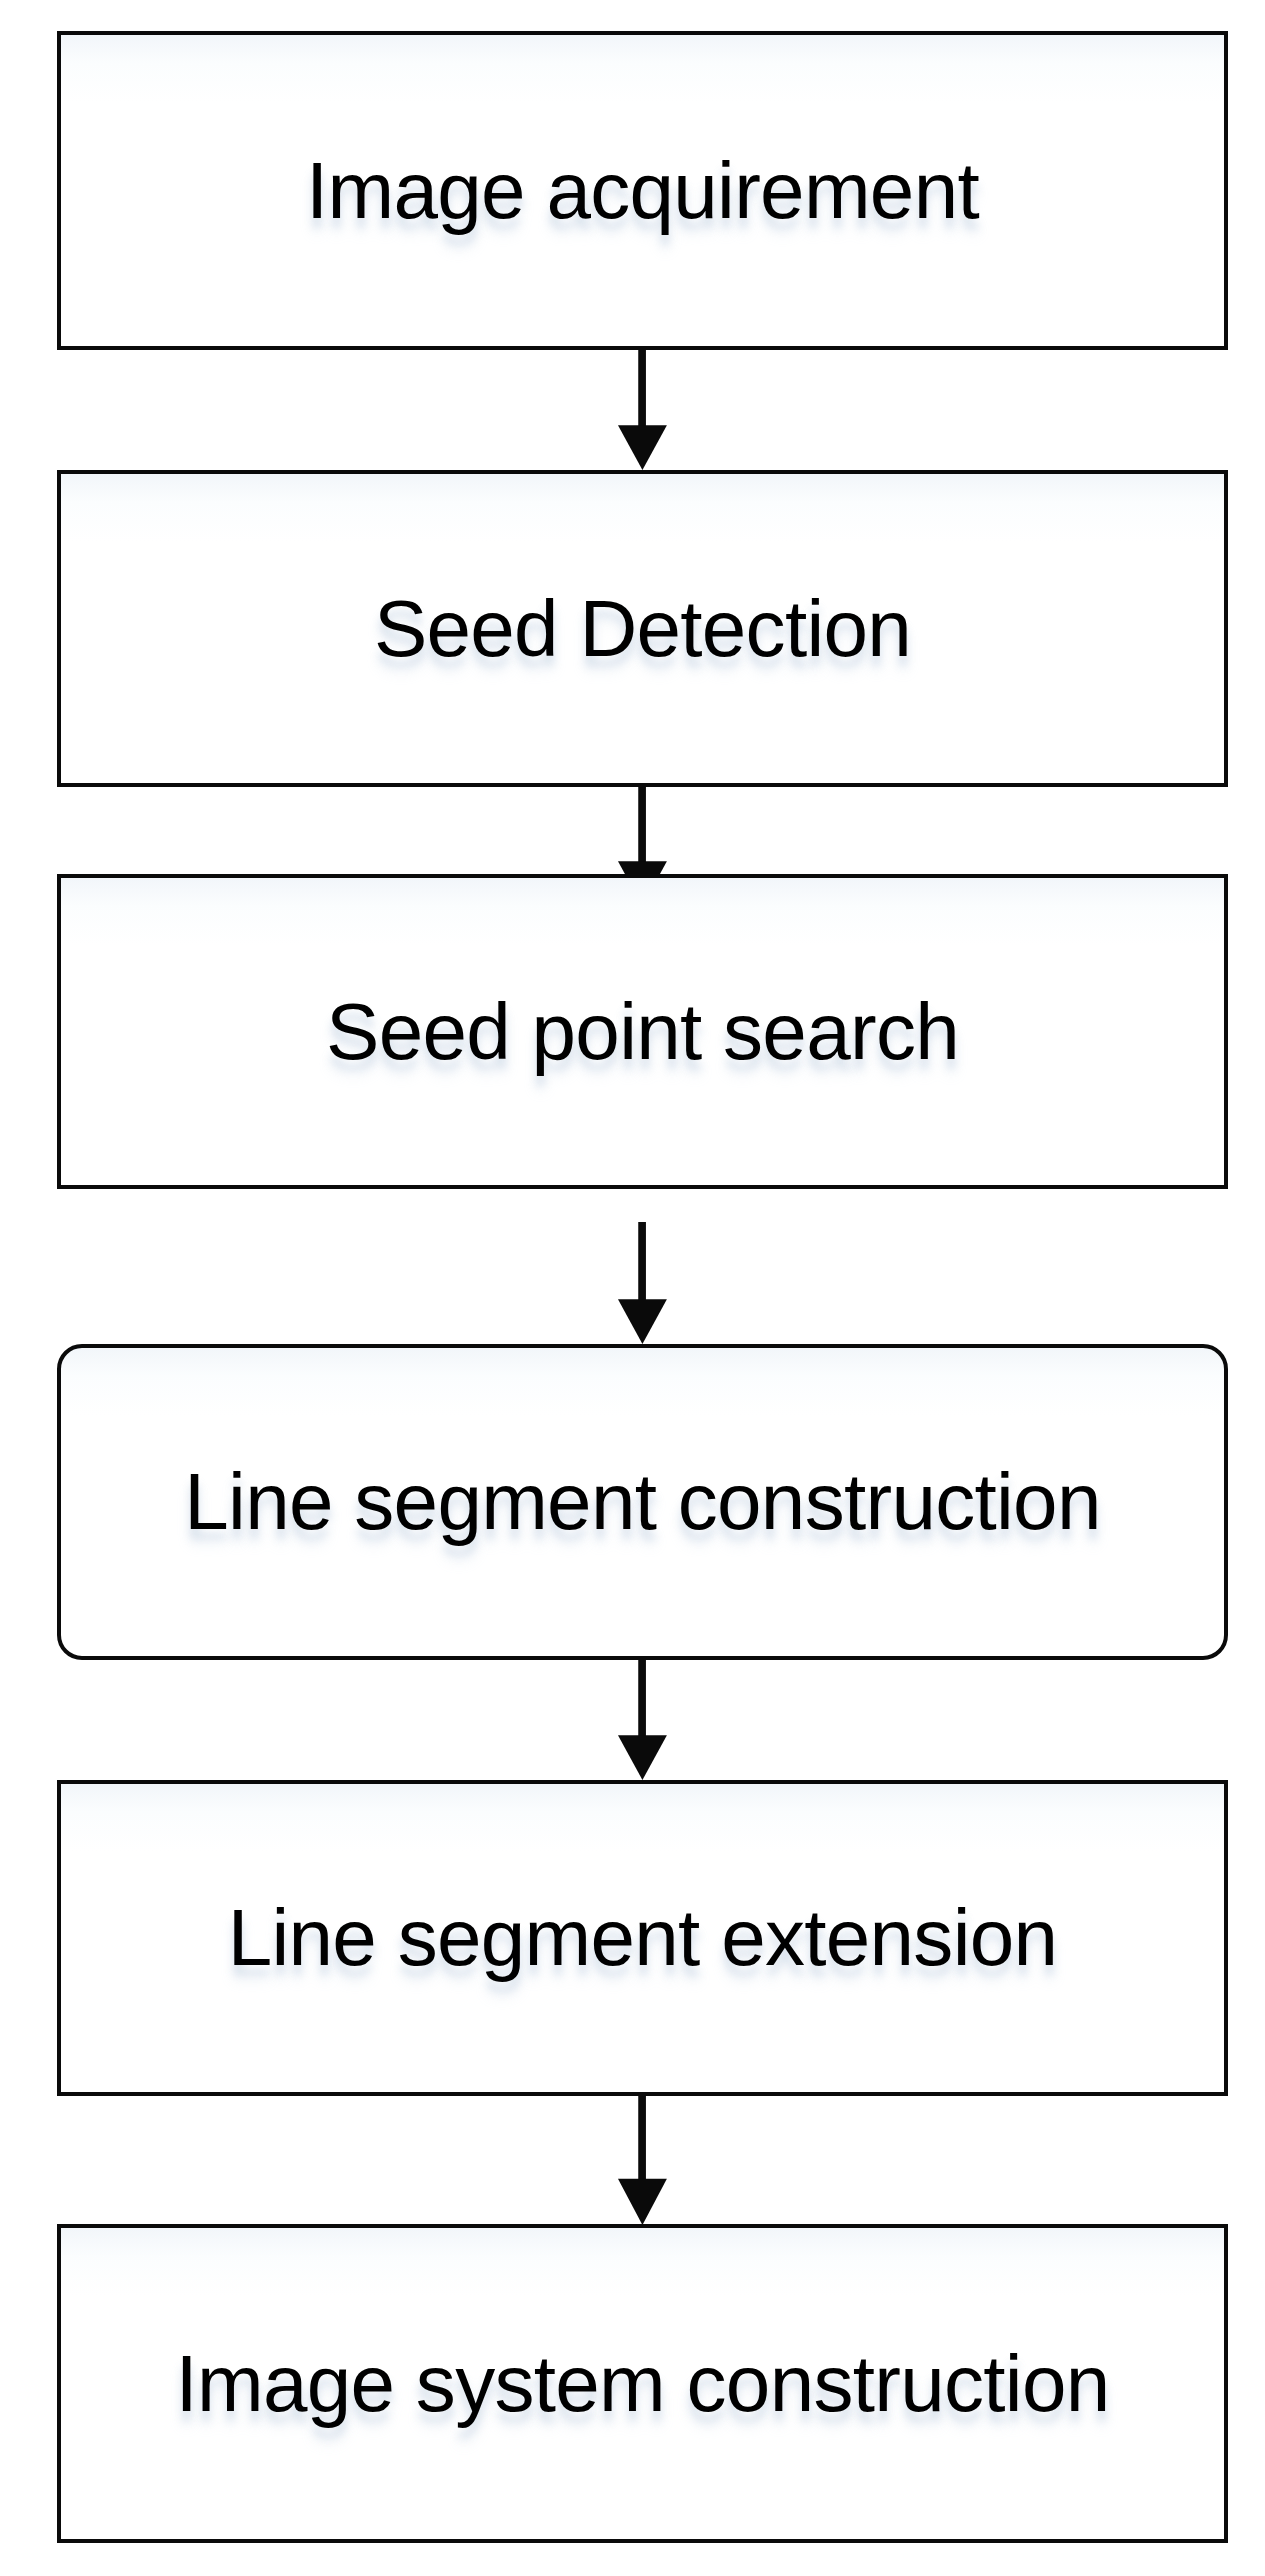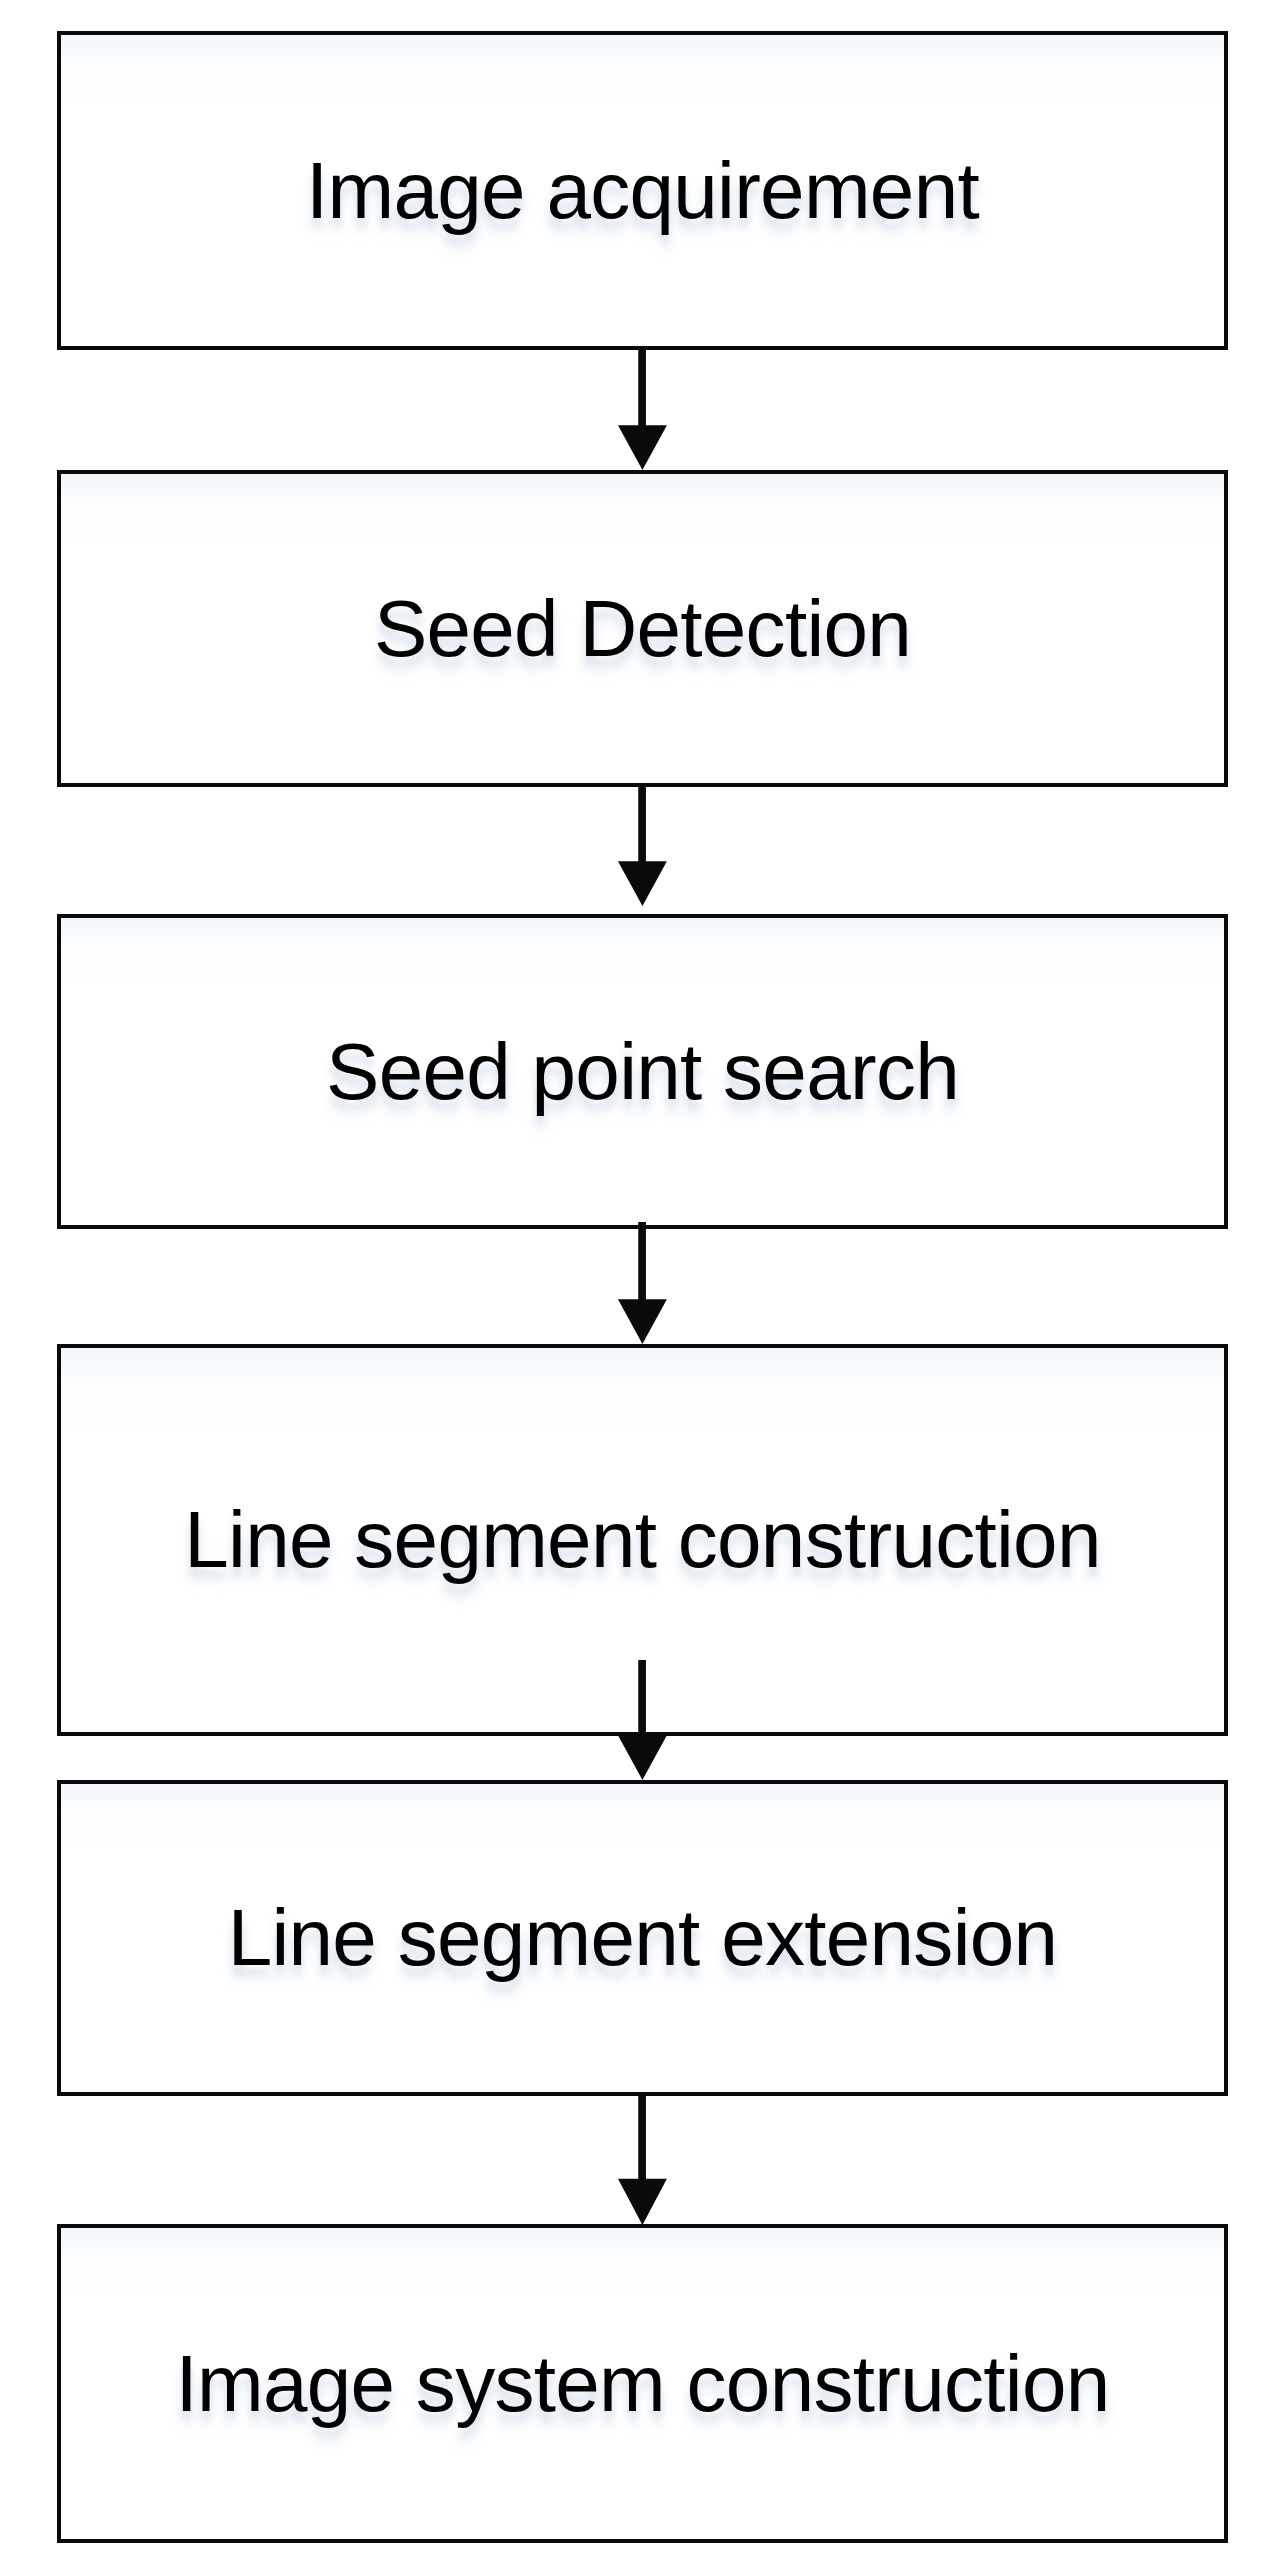--- a/index.html
+++ b/index.html
@@ -74,32 +74,32 @@
     <span class="node-label">Seed Detection</span>
   </div>
 
   <div class="connector" style="top:786px; height:120px;">
     <svg viewBox="0 0 1811 172" preserveAspectRatio="none" aria-hidden="true">
       <rect x="913" y="0" width="11" height="110" fill="#0a0a0a"></rect>
       <polygon points="884,108 954,108 919,172" fill="#0a0a0a"></polygon>
     </svg>
   </div>
 
-  <div class="node" style="top:914px; height:315px;">
+  <div class="node" style="top:874px; height:315px;">
     <span class="node-label">Seed point search</span>
   </div>
 
   <div class="connector" style="top:1222px; height:122px;">
     <svg viewBox="0 0 1811 174" preserveAspectRatio="none" aria-hidden="true">
       <rect x="913" y="0" width="11" height="112" fill="#0a0a0a"></rect>
       <polygon points="884,110 954,110 919,174" fill="#0a0a0a"></polygon>
     </svg>
   </div>
 
-  <div class="node" style="top:1344px; height:392px;">
+  <div class="node" style="top:1344px; height:316px;border-radius:25px;">
     <span class="node-label">Line segment construction</span>
   </div>
 
   <div class="connector" style="top:1660px; height:120px;">
     <svg viewBox="0 0 1811 172" preserveAspectRatio="none" aria-hidden="true">
       <rect x="913" y="0" width="11" height="110" fill="#0a0a0a"></rect>
       <polygon points="884,108 954,108 919,172" fill="#0a0a0a"></polygon>
     </svg>
   </div>
 

